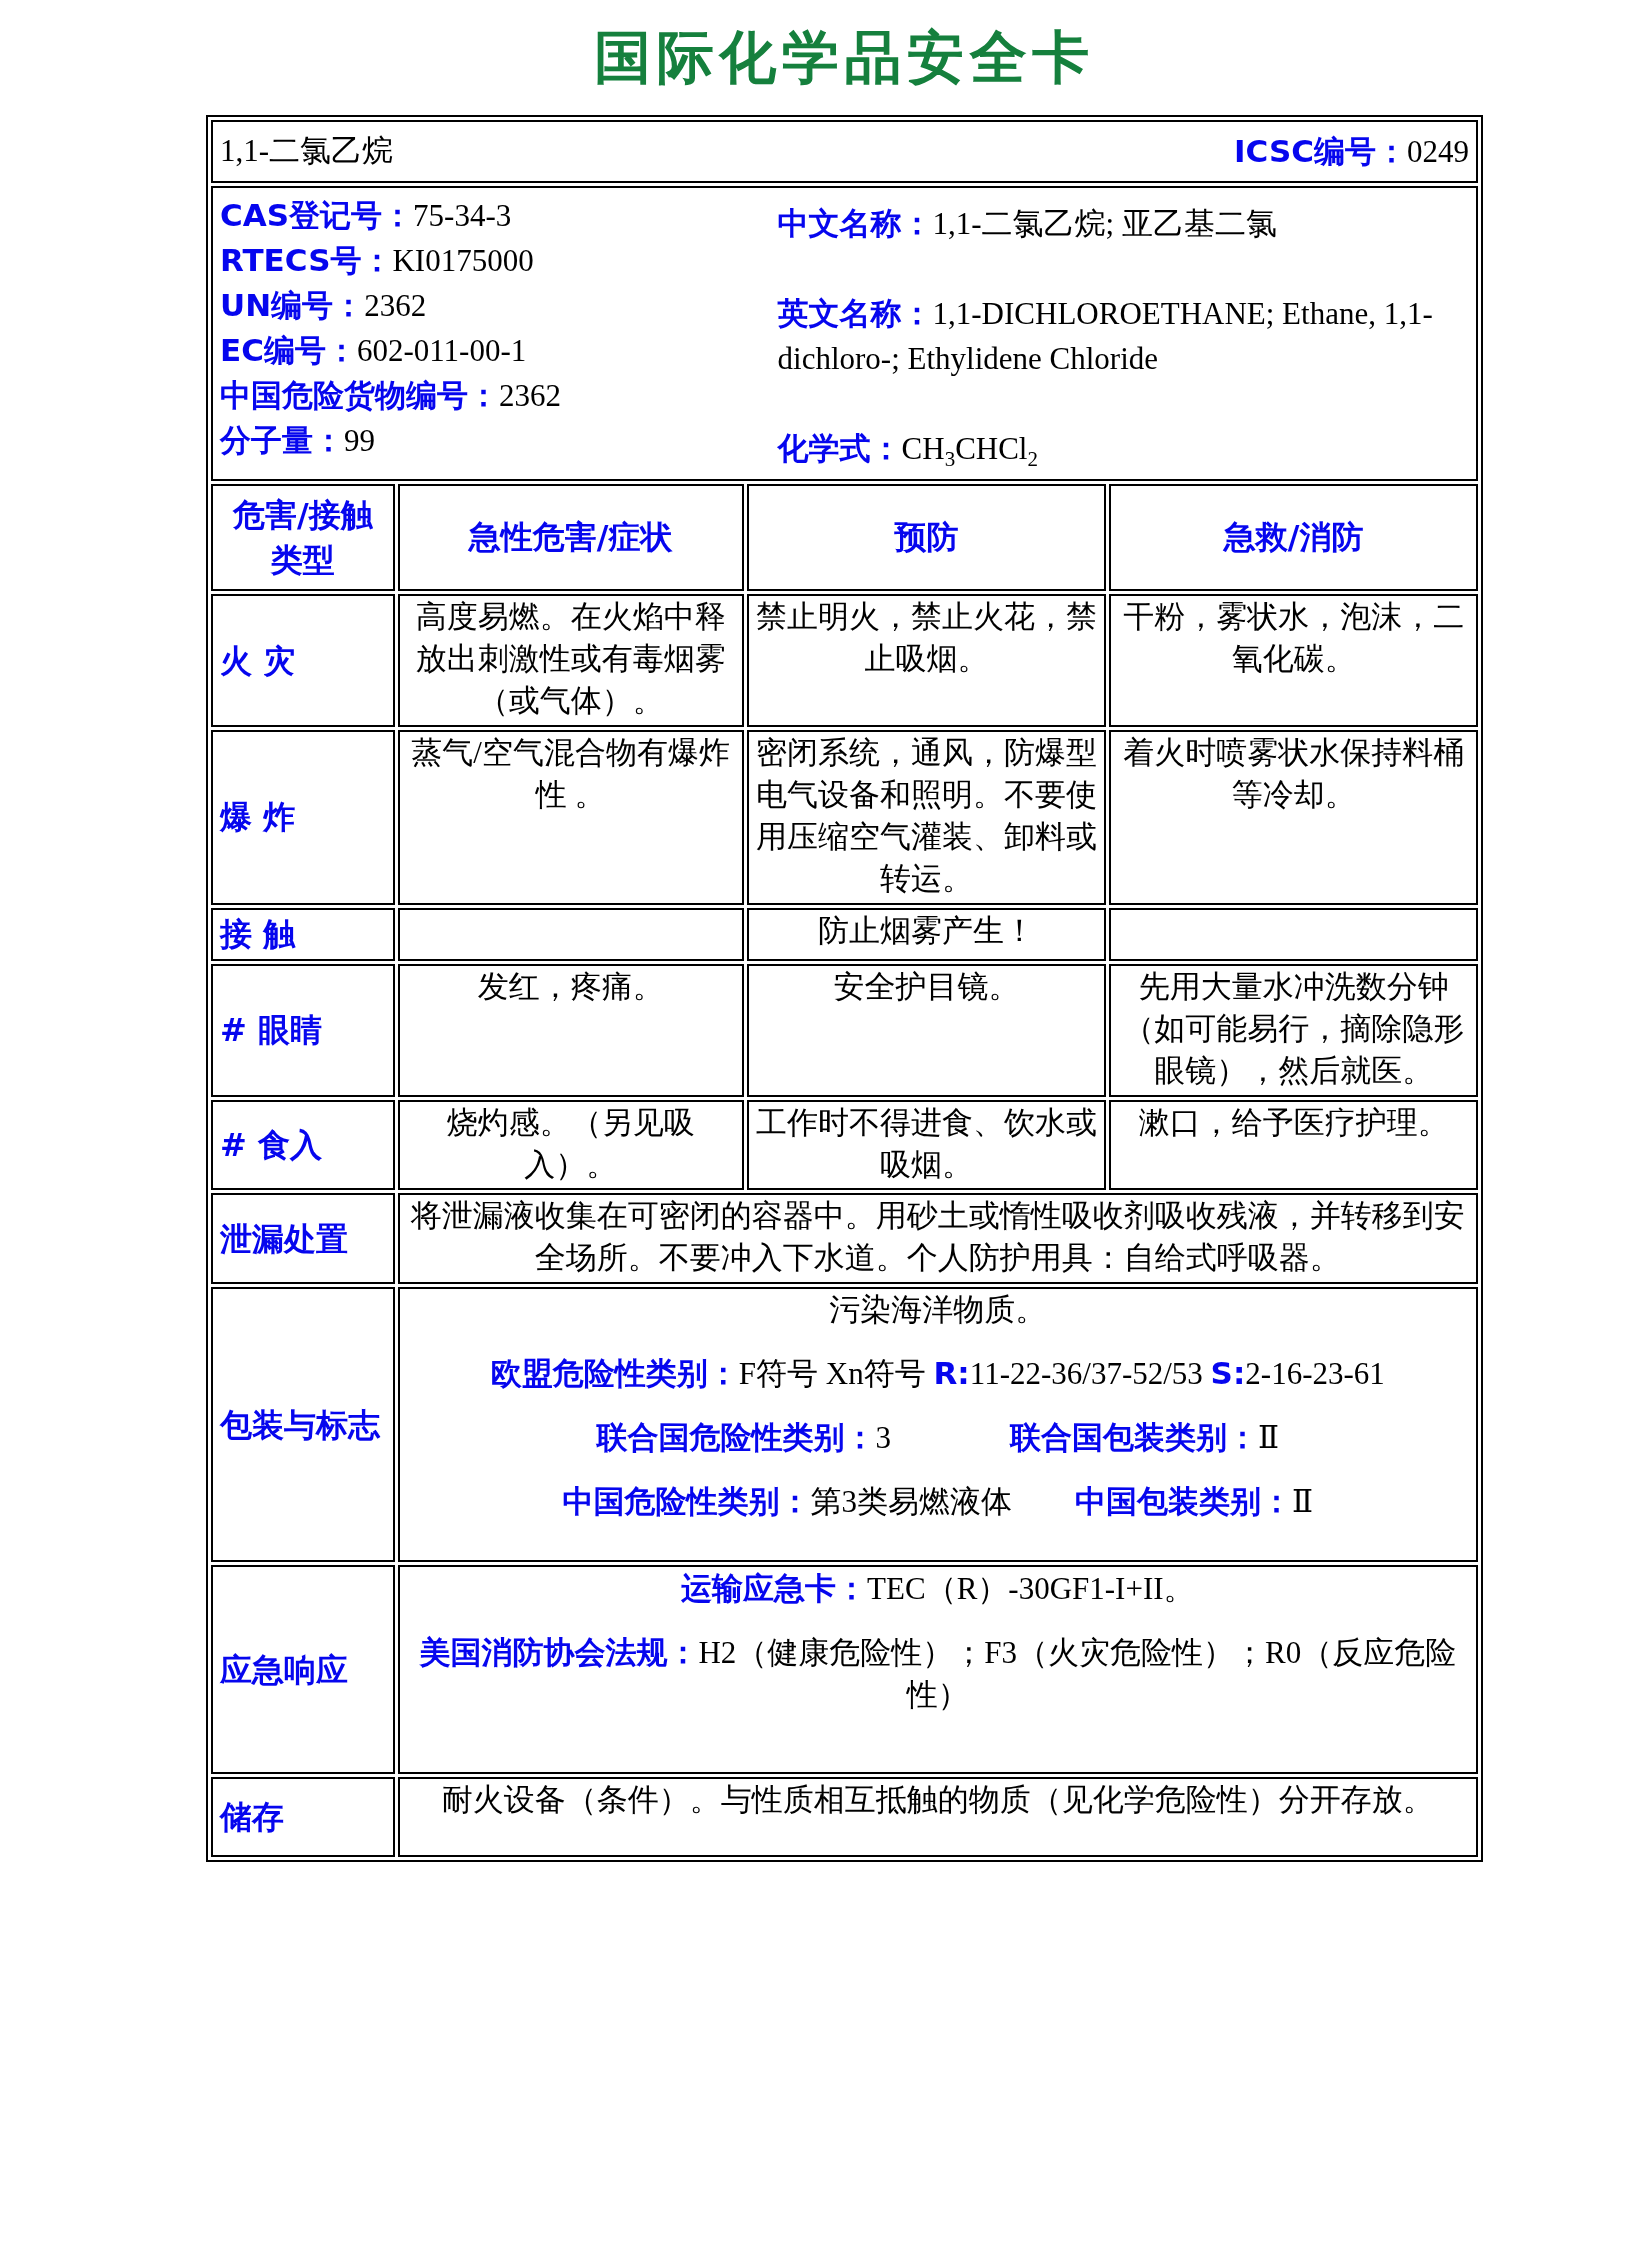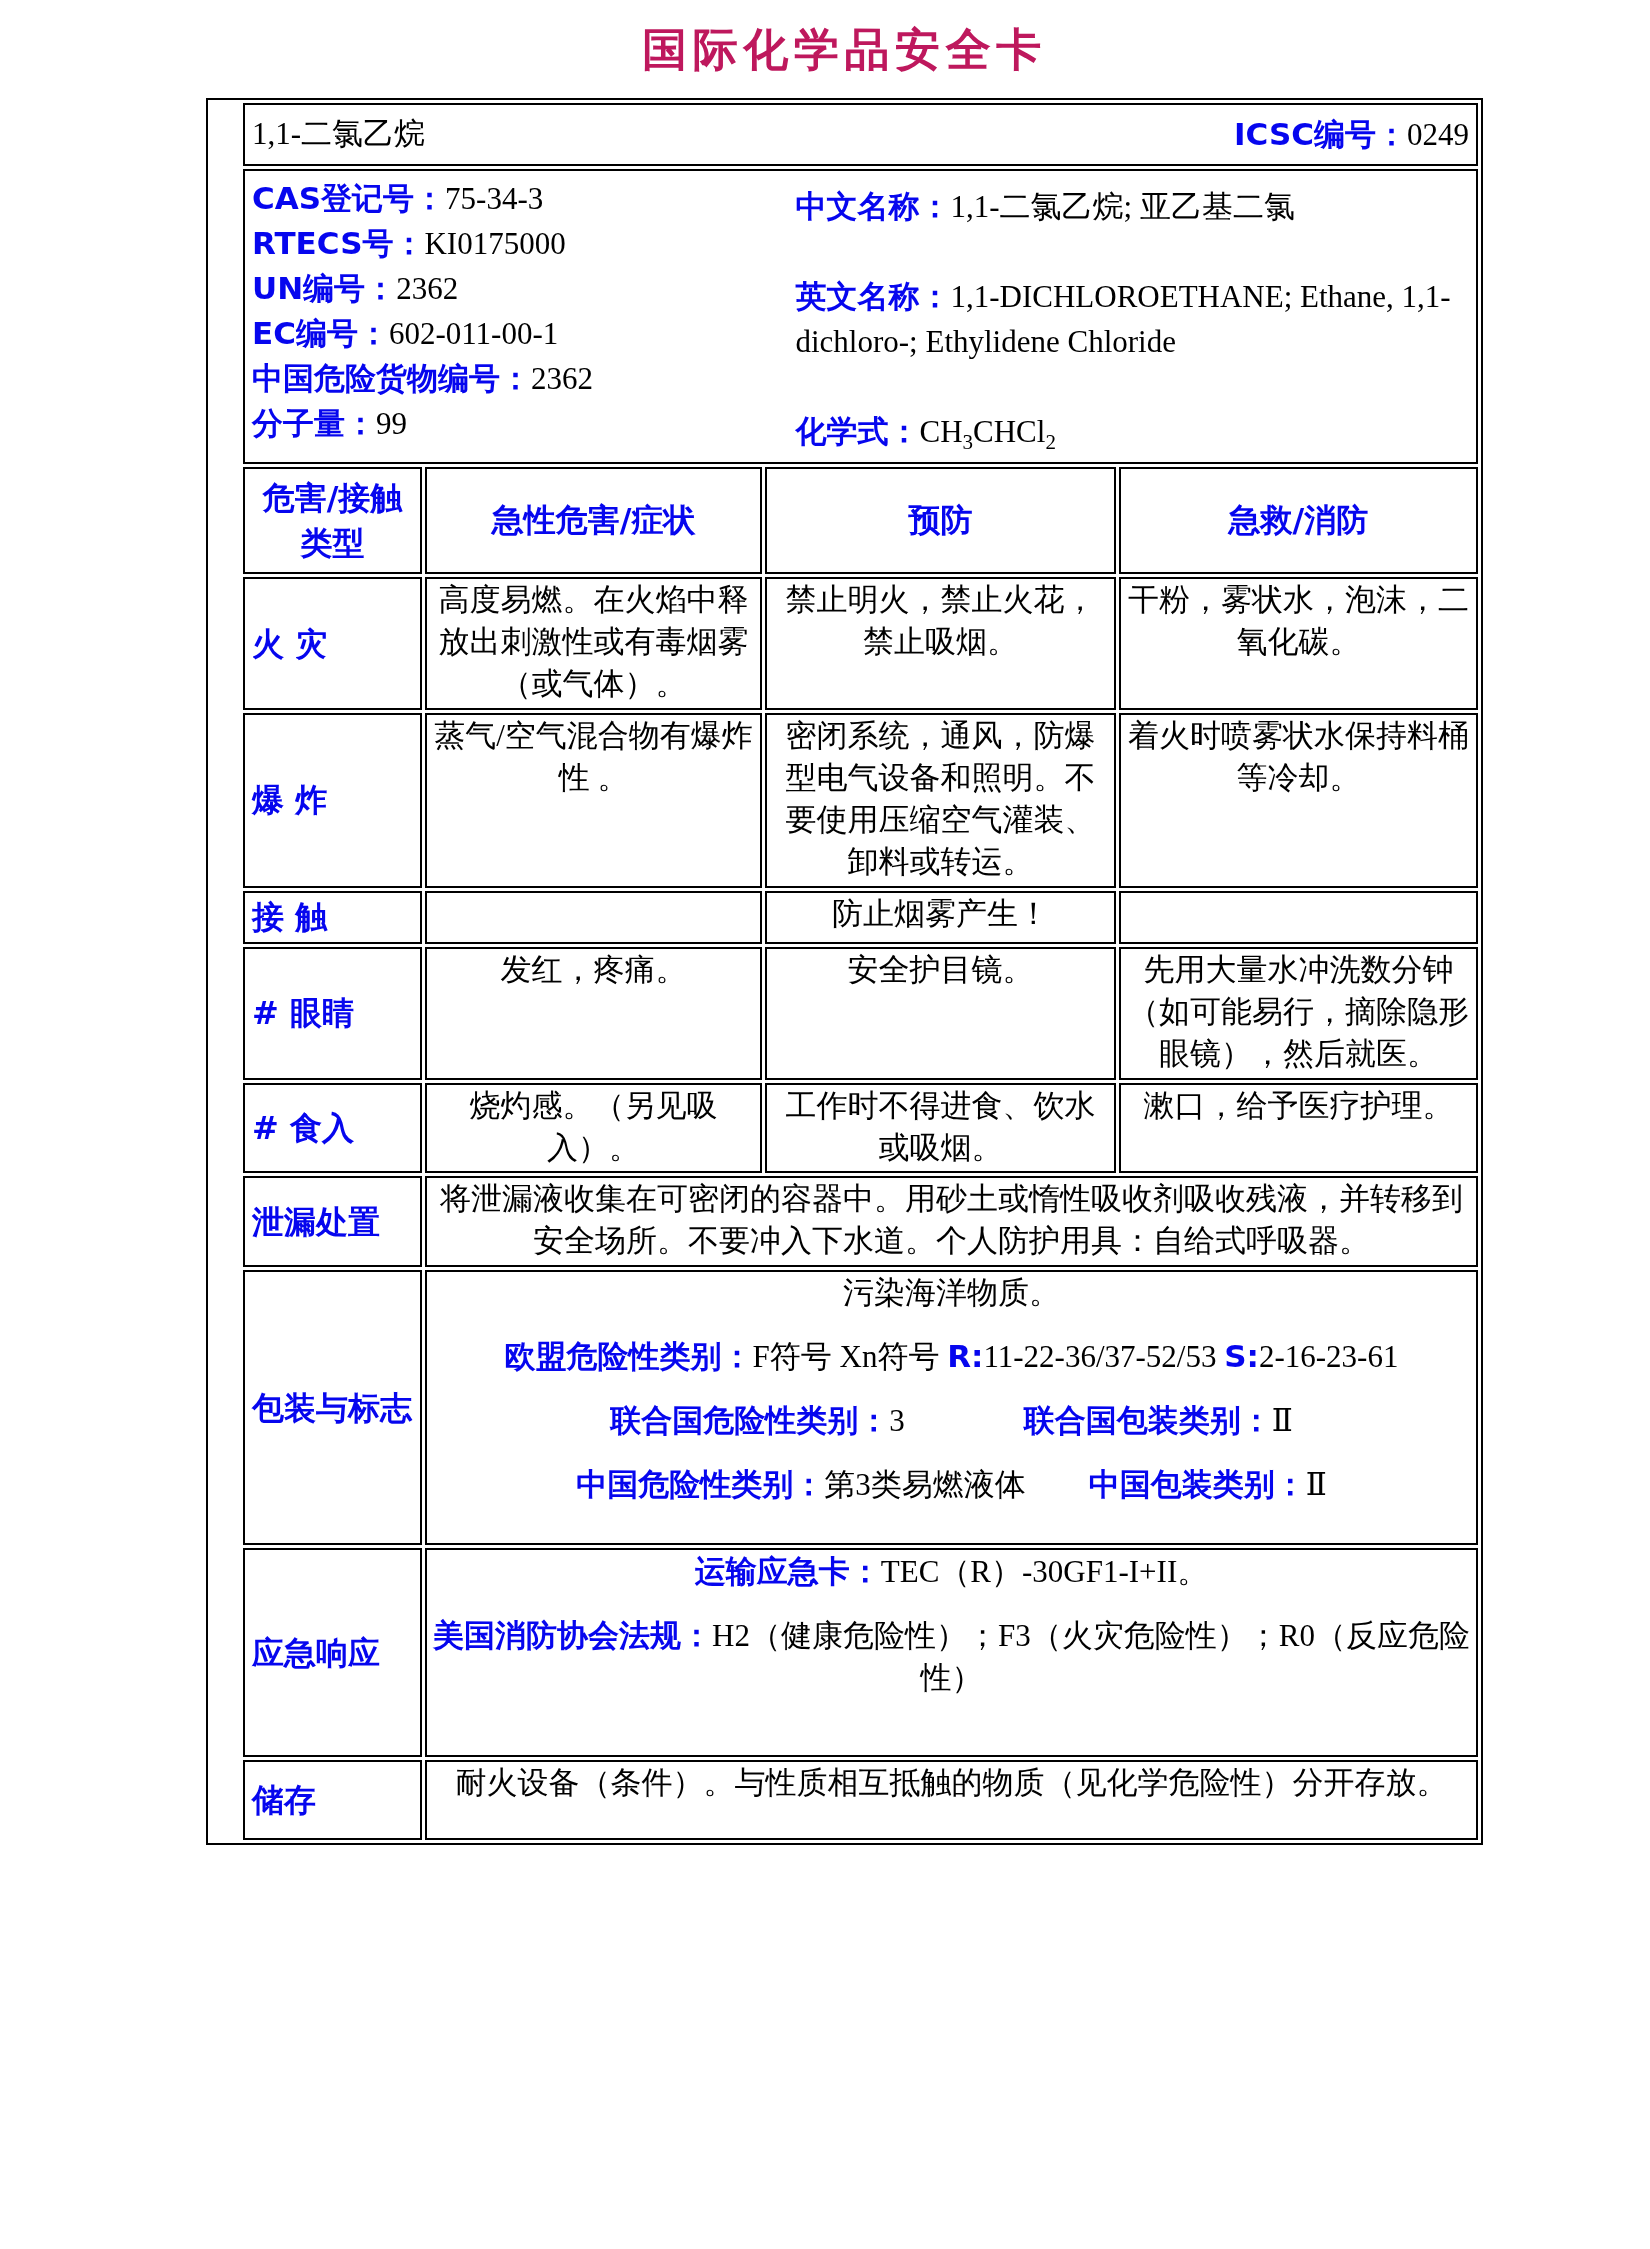--- a/index.html
+++ b/index.html
@@ -3,31 +3,30 @@
 <meta charset="utf-8">
 <style>
   html,body{margin:0;padding:0;background:#ffffff;}
   body{
     width:1651px;height:2250px;
     font-family:"Liberation Serif","DejaVu Serif",serif;
     font-size:31px;color:#000;
   }
   .page{width:1277px;margin-left:206px;padding-top:19.7px;}
   .title{
-    color:#be185d;text-align:center;font-weight:bold;
+    color:#15803d;text-align:center;font-weight:bold;
     font-family:"DejaVu Sans","Liberation Sans",sans-serif;
-    font-size:45px;letter-spacing:5.6px;margin:0 0 18px 0;
+    font-size:57px;letter-spacing:5.6px;margin:0 0 18px 0;
   }
   table.card{
     width:100%;
     border:2.8px solid #000;
     border-collapse:separate;
     border-spacing:3.5px;
     background:#fff;
-    padding-left:32px;
   }
   td,th{border:2.1px solid #000;padding:0 7px;vertical-align:top;line-height:42px;}
   .blue{
     color:#0606ee;font-weight:bold;
     font-family:"DejaVu Sans","Liberation Sans",sans-serif;
   }
   
   td.name-cell{height:59px;vertical-align:middle;}
   .name-flex{display:flex;justify-content:space-between;align-items:center;}
   

